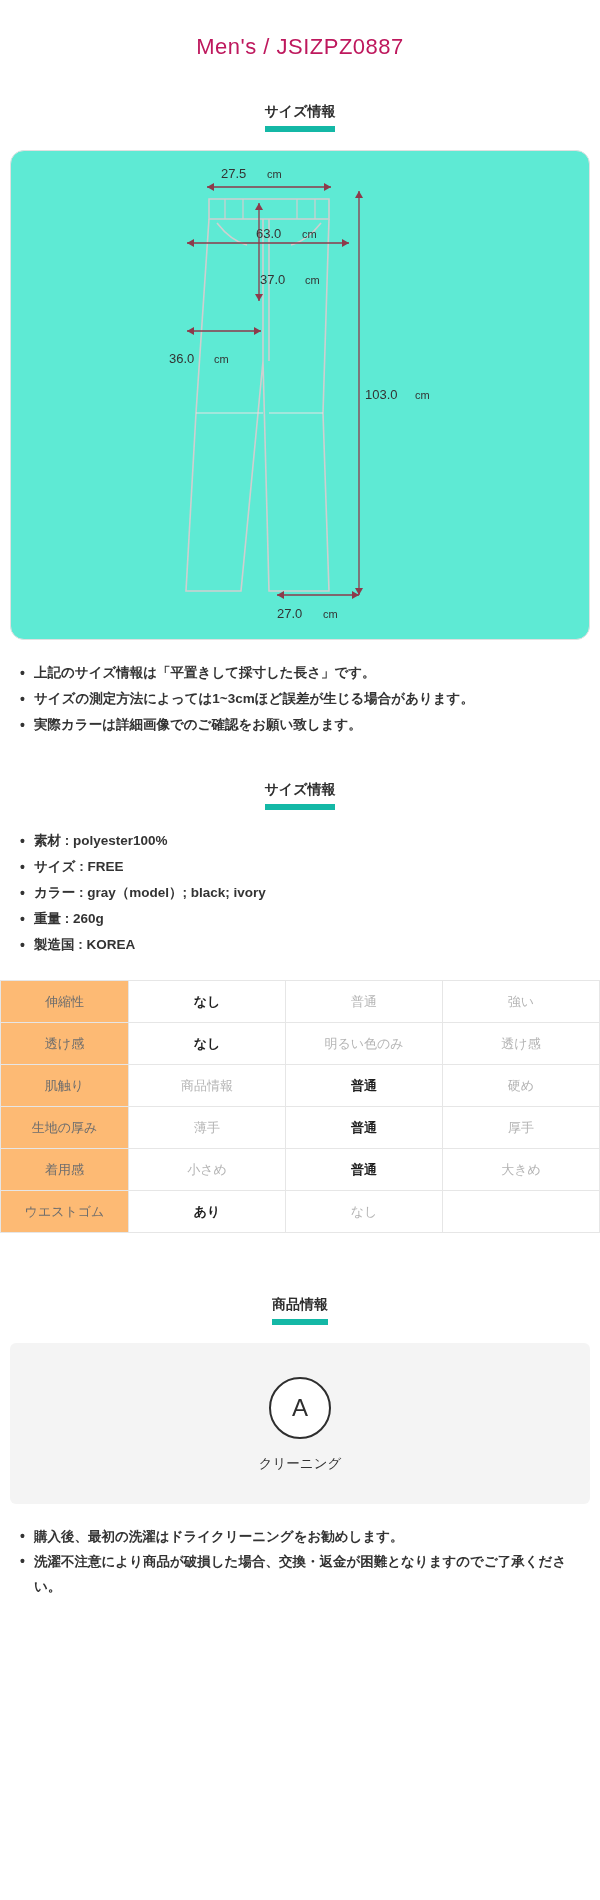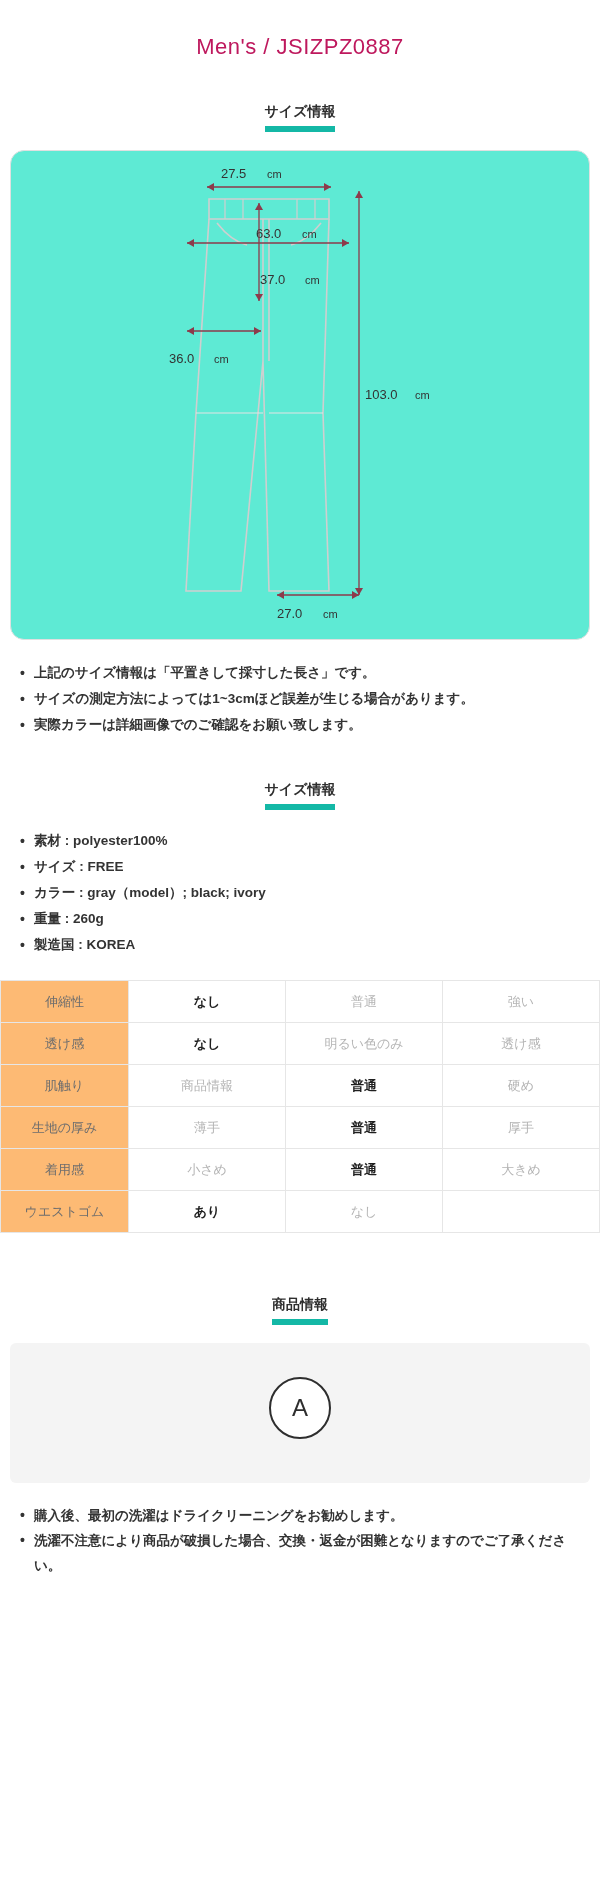--- a/index.html
+++ b/index.html
@@ -284,20 +284,21 @@
 
   <div class="section-heading" style="margin-top:62px;">
     <span>商品情報</span>
   </div>
 
   <div class="care-box">
     <div class="care-circle">
       <span>A</span>
     </div>
     <div class="care-label">
+      <div>クリーニング</div>
     </div>
   </div>
 
   <ul class="bullets footer-bullets">
     <li>購入後、最初の洗濯はドライクリーニングをお勧めします。</li>
     <li>洗濯不注意により商品が破損した場合、交換・返金が困難となりますのでご了承ください。</li>
   </ul>
 
 </div>
 

